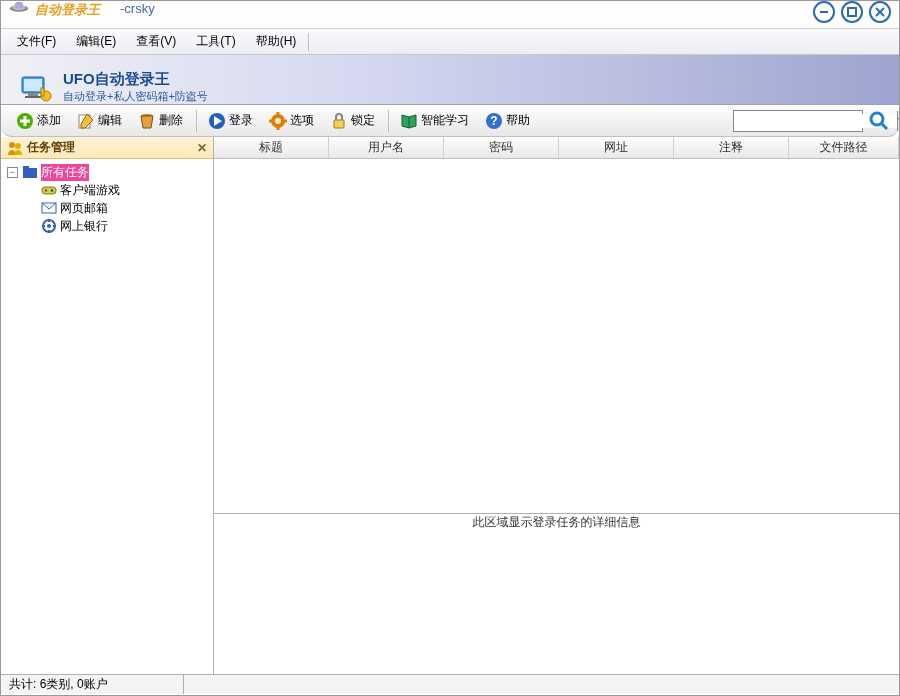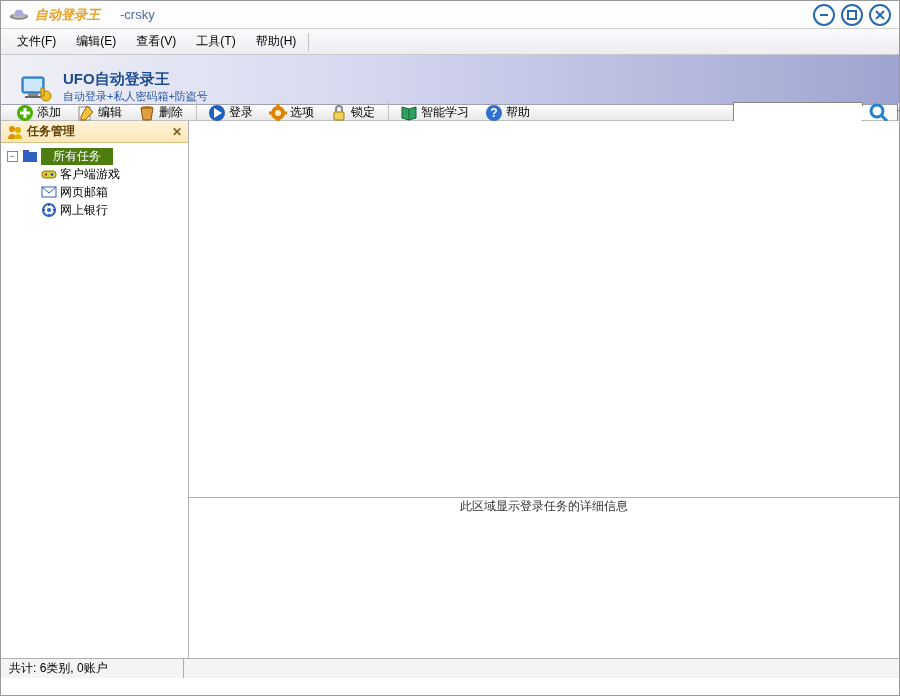--- a/index.html
+++ b/index.html
@@ -1,52 +1,52 @@
 <!DOCTYPE html>
 <html><head>
 <meta charset="utf-8">
 <style>
 * { margin: 0; padding: 0; box-sizing: border-box; font-family: "Microsoft YaHei", "SimSun", Arial, sans-serif; }
 body { background: #fff; width: 900px; height: 696px; overflow: hidden; border: 1px solid #999; }
 
-.titlebar { height: 28px; display: flex; align-items: center; padding: 12px 8px; border-bottom: 1px solid #d0d0d0; background: #fdfdfd; }
+.titlebar { height: 28px; display: flex; align-items: flex-start; padding: 0 8px; border-bottom: 1px solid #d0d0d0; background: #fdfdfd; }
 .titlebar .app-icon { width: 20px; height: 12px; margin-right: 6px; }
 .titlebar .title-main { font-size: 13px; font-weight: bold; font-style: italic; color: #e8a020; }
 .titlebar .title-sub { font-size: 13px; color: #4a6aa0; margin-left: 20px; }
 .titlebar .spacer { flex: 1; }
 .win-btn { width: 22px; height: 22px; border: 2px solid #2a6ab0; border-radius: 50%; display: flex; align-items: center; justify-content: center; margin-left: 6px; cursor: pointer; color: #2a6ab0; background: #fff; }
 .win-btn svg { width: 12px; height: 12px; }
 
 .menubar { height: 26px; display: flex; align-items: center; padding: 0 6px; background: linear-gradient(#fbfbfd, #ececf2); border-bottom: 1px solid #c8c8c8; font-size: 12px; }
 .menubar .menu-item { padding: 4px 10px; cursor: pointer; }
 .menubar .menu-sep { width: 1px; height: 18px; background: #c0c0c0; margin: 0 2px; }
 
 .banner { height: 50px; display: flex; align-items: flex-end; padding: 0 20px; background: linear-gradient(to right, #f0f0f6, #d6d8f0 40%, #9ea4d0); border-bottom: 1px solid #a0a0b0; }
 .banner .banner-icon { width: 32px; height: 30px; margin-right: 10px; }
 .banner .banner-text .bt-title { font-size: 15px; font-weight: bold; color: #1a4a90; }
 .banner .banner-text .bt-sub { font-size: 11px; color: #2a5aa0; }
 
-.toolbar { height: 16px; display: flex; align-items: center; padding: 0 8px; background: linear-gradient(#fdfdfd, #e8e8e8); border-bottom: 1px solid #c0c0c0; font-size: 12px; }
+.toolbar { height: 32px; display: flex; align-items: center; padding: 0 8px; background: linear-gradient(#fdfdfd, #e8e8e8); border-bottom: 1px solid #c0c0c0; font-size: 12px; border-radius: 11px; }
 .tb-btn { display: flex; align-items: center; padding: 2px 6px; margin-right: 2px; cursor: pointer; border: 1px solid transparent; border-radius: 2px; }
 .tb-btn .ico { width: 18px; height: 18px; margin-right: 3px; display: flex; align-items: center; justify-content: center; }
 .tb-sep { width: 1px; height: 22px; background: #c0c0c0; margin: 0 4px; }
 .tb-spacer { flex: 1; }
 .search-box { width: 130px; height: 22px; border: 1px solid #888; background: #fff; display: flex; align-items: center; }
 .search-box input { flex: 1; border: none; outline: none; font-size: 12px; padding: 0 4px; }
 .search-box .dd { width: 16px; height: 20px; border-left: 1px solid #888; display: flex; align-items: center; justify-content: center; cursor: pointer; background: linear-gradient(#f8f8f8,#ddd); }
 .search-go { width: 24px; height: 22px; display: flex; align-items: center; justify-content: center; margin-left: 4px; cursor: pointer; }
 
 .main { display: flex; height: 537px; }
-.sidebar { width: 188px; border-right: 1px solid #b0b0b0; display: flex; flex-direction: column; background: #fff; }
+.sidebar { width: 213px; border-right: 1px solid #b0b0b0; display: flex; flex-direction: column; background: #fff; }
 .side-header { height: 22px; display: flex; align-items: center; padding: 0 6px; background: linear-gradient(#fef2d8, #fde8b8); border-bottom: 1px solid #d8c080; font-size: 12px; font-weight: bold; color: #604000; }
 .side-header .ico { width: 16px; height: 16px; margin-right: 4px; }
 .side-header .x { margin-left: auto; cursor: pointer; color: #806020; font-size: 12px; }
 .tree { flex: 1; padding: 4px 2px; font-size: 12px; overflow: auto; }
 .tree-node { display: flex; align-items: center; height: 18px; padding-left: 4px; cursor: pointer; }
-.tree-node.selected .lbl { background: #4d7c0f; color: #fff; padding: 0 12px; }
+.tree-node.selected .lbl { background: #ec4899; color: #fff; padding: 0 0; }
 .tree-node .exp { width: 11px; height: 11px; border: 1px solid #888; display: flex; align-items: center; justify-content: center; font-size: 9px; line-height: 1; margin-right: 4px; color: #555; }
 .tree-node .ico { width: 16px; height: 16px; margin-right: 3px; display: flex; align-items: center; justify-content: center; }
 .tree-child { padding-left: 38px; }
 
 .content { flex: 1; display: flex; flex-direction: column; }
 .list-header { height: 22px; display: flex; background: linear-gradient(#fdfdfd, #e8e8e8); border-bottom: 1px solid #c0c0c0; font-size: 12px; }
 .list-header .col { border-right: 1px solid #d0d0d0; display: flex; align-items: center; justify-content: center; color: #333; }
 .list-body { flex: 1; background: #fff; border-bottom: 1px solid #b0b0b0; }
 .detail { height: 160px; background: #fff; display: flex; align-items: flex-start; justify-content: center; font-size: 12px; color: #333; }
 
@@ -269,20 +269,28 @@
                 <line x1="12" y1="8" x2="15" y2="8"></line>
               </g>
             </svg>
           </span>
         <span>网上银行</span>
       </div>
     </div>
   </div>
 
   <div class="content">
+    <div class="list-header">
+      <div class="col" style="width:115px">标题</div>
+      <div class="col" style="width:115px">用户名</div>
+      <div class="col" style="width:115px">密码</div>
+      <div class="col" style="width:115px">网址</div>
+      <div class="col" style="width:115px">注释</div>
+      <div class="col" style="flex:1">文件路径</div>
+    </div>
     <div class="list-body"></div>
     <div class="detail">
       <span>此区域显示登录任务的详细信息</span>
     </div>
   </div>
 </div>
 
 <div class="statusbar">
   <div class="cell">共计: 6类别, 0账户</div>
 </div>

